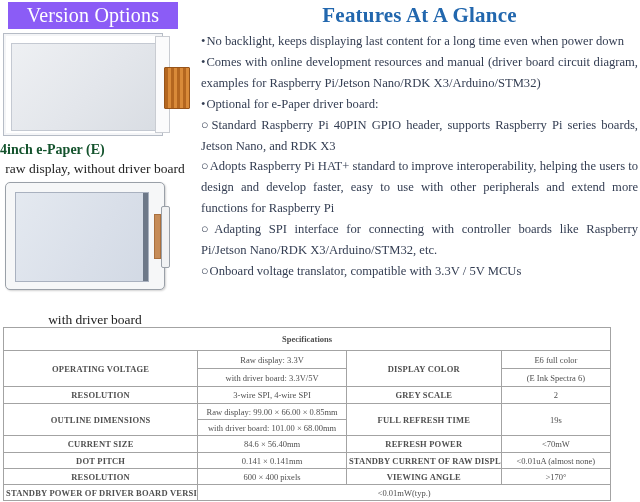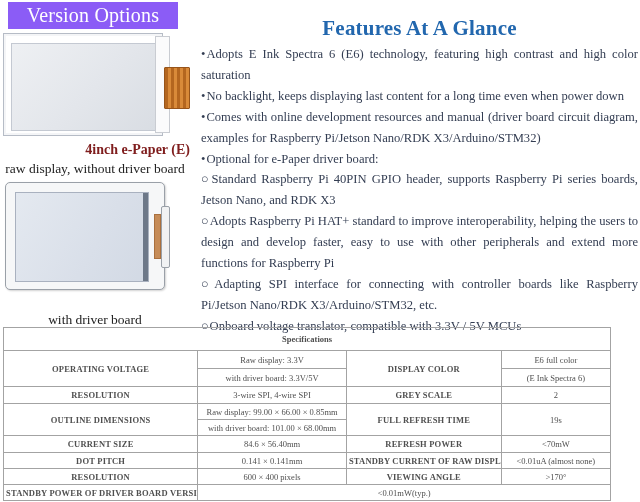--- a/index.html
+++ b/index.html
@@ -33,22 +33,22 @@
   .img-raw .pcb-strip {
     position:absolute; left:152px; top:5px; width:15px; height:97px;
     background:#fbfbfc; border:1px solid #c9ccd2;
   }
   .img-raw .fpc-cable {
     position:absolute; left:161px; top:36px; width:26px; height:42px;
     background:repeating-linear-gradient(90deg,#b4661f 0 3px,#d98a39 3px 6px);
     border:1px solid #97541a; border-radius:1px;
   }
   .caption-bold {
-    position:absolute; width:190px; text-align:right;
-    font-weight:bold; font-size:14px; color:#7f1d1d;
+    position:absolute; width:190px; text-align:left;
+    font-weight:bold; font-size:14px; color:#14532d;
   }
   .caption-normal {
     position:absolute; width:190px; text-align:center;
     font-size:13.5px; color:#222222;
   }
   .cap1b { left:0; top:142px; }
   .cap1n { left:0; top:161px; }
   .img-hat { left:5px; top:182px; width:170px; height:108px; }
   .img-hat .frame {
     position:absolute; left:0; top:0; width:160px; height:108px;
@@ -72,21 +72,21 @@
     position:absolute; left:156px; top:24px; width:9px; height:62px;
     background:#f1f2f3; border:1px solid #9aa0a8; border-radius:2px;
   }
   .cap2b { left:0; top:293px; }
   .cap2n { left:0; top:312px; }
 
   
   .features { position:absolute; left:201px; top:0; width:437px; }
   .features-title {
     text-align:center; color:#2267ae; font-weight:bold; font-size:21px;
-    margin-top:16px; margin-bottom:3px; letter-spacing:0.2px;
+    margin-top:3px; margin-bottom:3px; letter-spacing:0.2px;
   }
   .feature-list { list-style:none; }
   .feature-line {
     font-size:12.6px; line-height:20.9px; color:#333d52;
     text-align:justify;
   }
   .feature-line .bullet { padding-right:1px; }
 
   
   .spec-table-wrap { position:absolute; left:3px; top:327px; width:608px; }
@@ -130,21 +130,20 @@
       <div class="dark-edge"></div>
       <div class="copper-strip"></div>
     </div>
     <div class="side-tab"></div>
   </div>
   <div class="caption-normal cap2n">with driver board</div>
 
   <div class="features">
     <div class="features-title">Features At A Glance</div>
     <ul class="feature-list">
-      <li class="feature-line"><span class="bullet">•</span><span>Adopts E Ink Spectra 6 (E6) technology, featuring high contrast and high color saturation</span></li>
       <li class="feature-line"><span class="bullet">•</span><span>No backlight, keeps displaying last content for a long time even when power down</span></li>
       <li class="feature-line"><span class="bullet">•</span><span>Comes with online development resources and manual (driver board circuit diagram, examples for Raspberry Pi/Jetson Nano/RDK X3/Arduino/STM32)</span></li>
       <li class="feature-line"><span class="bullet">•</span><span>Optional for e-Paper driver board:</span></li>
       <li class="feature-line"><span class="bullet">○</span><span>Standard Raspberry Pi 40PIN GPIO header, supports Raspberry Pi series boards, Jetson Nano, and RDK X3</span></li>
       <li class="feature-line"><span class="bullet">○</span><span>Adopts Raspberry Pi HAT+ standard to improve interoperability, helping the users to design and develop faster, easy to use with other peripherals and extend more functions for Raspberry Pi</span></li>
       <li class="feature-line"><span class="bullet">○</span><span>Adapting SPI interface for connecting with controller boards like Raspberry Pi/Jetson Nano/RDK X3/Arduino/STM32, etc.</span></li>
       <li class="feature-line"><span class="bullet">○</span><span>Onboard voltage translator, compatible with 3.3V / 5V MCUs</span></li>
     </ul>
   </div>
 

